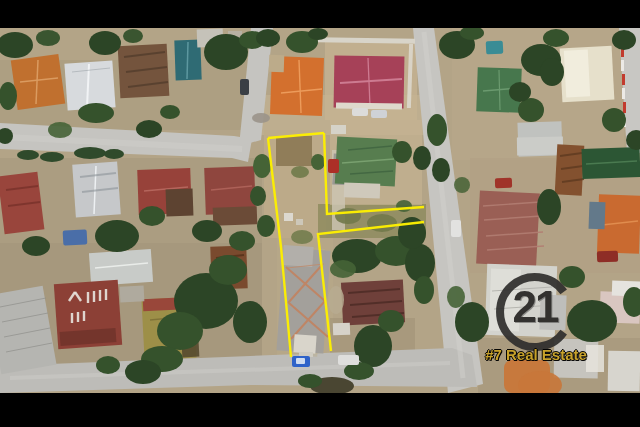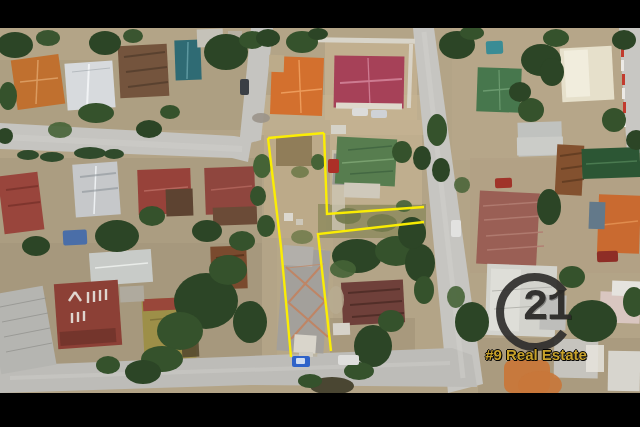--- a/index.html
+++ b/index.html
@@ -3,23 +3,23 @@
 <meta charset="utf-8">
 <style>
   html,body{margin:0;padding:0;background:#000;}
   .stage{position:relative;width:640px;height:427px;background:#000;overflow:hidden;
          font-family:"Liberation Sans", sans-serif;}
   .scene{position:absolute;left:0;top:0;}
   .letterbox{position:absolute;left:0;width:640px;background:#000;z-index:30;}
   .letterbox.top{top:0;height:28px;}
   .letterbox.bottom{top:393px;height:34px;}
   .c21-logo{position:absolute;left:0;top:0;width:640px;height:427px;z-index:20;pointer-events:none;}
-  .c21-number{position:absolute;left:499px;top:285px;width:72px;text-align:right;
+  .c21-number{position:absolute;left:499px;top:285px;width:72px;text-align:center;
               font-size:44px;font-weight:bold;letter-spacing:-2px;line-height:1;
-              opacity:.95;text-shadow:1px 1px 0 rgba(0,0,0,.35);font-family:Liberation Mono, monospace;}
+              opacity:.95;text-shadow:1px 1px 0 rgba(0,0,0,.35);}
   .c21-tagline{position:absolute;left:478px;top:346px;width:116px;text-align:center;
                font-size:15px;font-weight:bold;white-space:nowrap;opacity:.96;
                text-shadow:-1px 0 #000,1px 0 #000,0 -1px #000,0 1px #000,1px 1px 0 #000;}
 </style>
 </head>
 <body>
 
 <div class="stage">
   <svg class="scene" width="640" height="427" viewBox="0 0 640 427">
       <rect x="0" y="28" width="640" height="365" fill="#b3a487"></rect>
@@ -260,18 +260,18 @@
       <ellipse cx="336" cy="300" rx="8" ry="14" fill="#b7ab90" opacity="0.85"></ellipse>
       <polyline points="268,138 324,133" fill="none" stroke="#fdf000" stroke-width="2.4" opacity="0.97"></polyline>
       <polyline points="268,138 281,247 291,357" fill="none" stroke="#fdf000" stroke-width="2.4" opacity="0.97"></polyline>
       <polyline points="324,133 327,214 424,207" fill="none" stroke="#fdf000" stroke-width="2.4" opacity="0.97"></polyline>
       <polyline points="424,222 318,234 331,351" fill="none" stroke="#fdf000" stroke-width="2.4" opacity="0.97"></polyline>
       <path d="M563.7,332.1 A35,35 0 1 1 563.7,291.9" fill="none" stroke="#2f2e2c" stroke-width="8" opacity="0.92"></path>
     </svg>
 
   <div class="c21-logo">
     <div class="c21-number" style="color: rgb(43, 42, 40);">21</div>
-    <div class="c21-tagline" style="color: rgb(201, 162, 39);">#9 Real Estate</div>
+    <div class="c21-tagline" style="color: rgb(201, 162, 39);">#7 Real Estate</div>
   </div>
 
   <div class="letterbox top"></div>
   <div class="letterbox bottom"></div>
 </div>
 
 </body></html>

